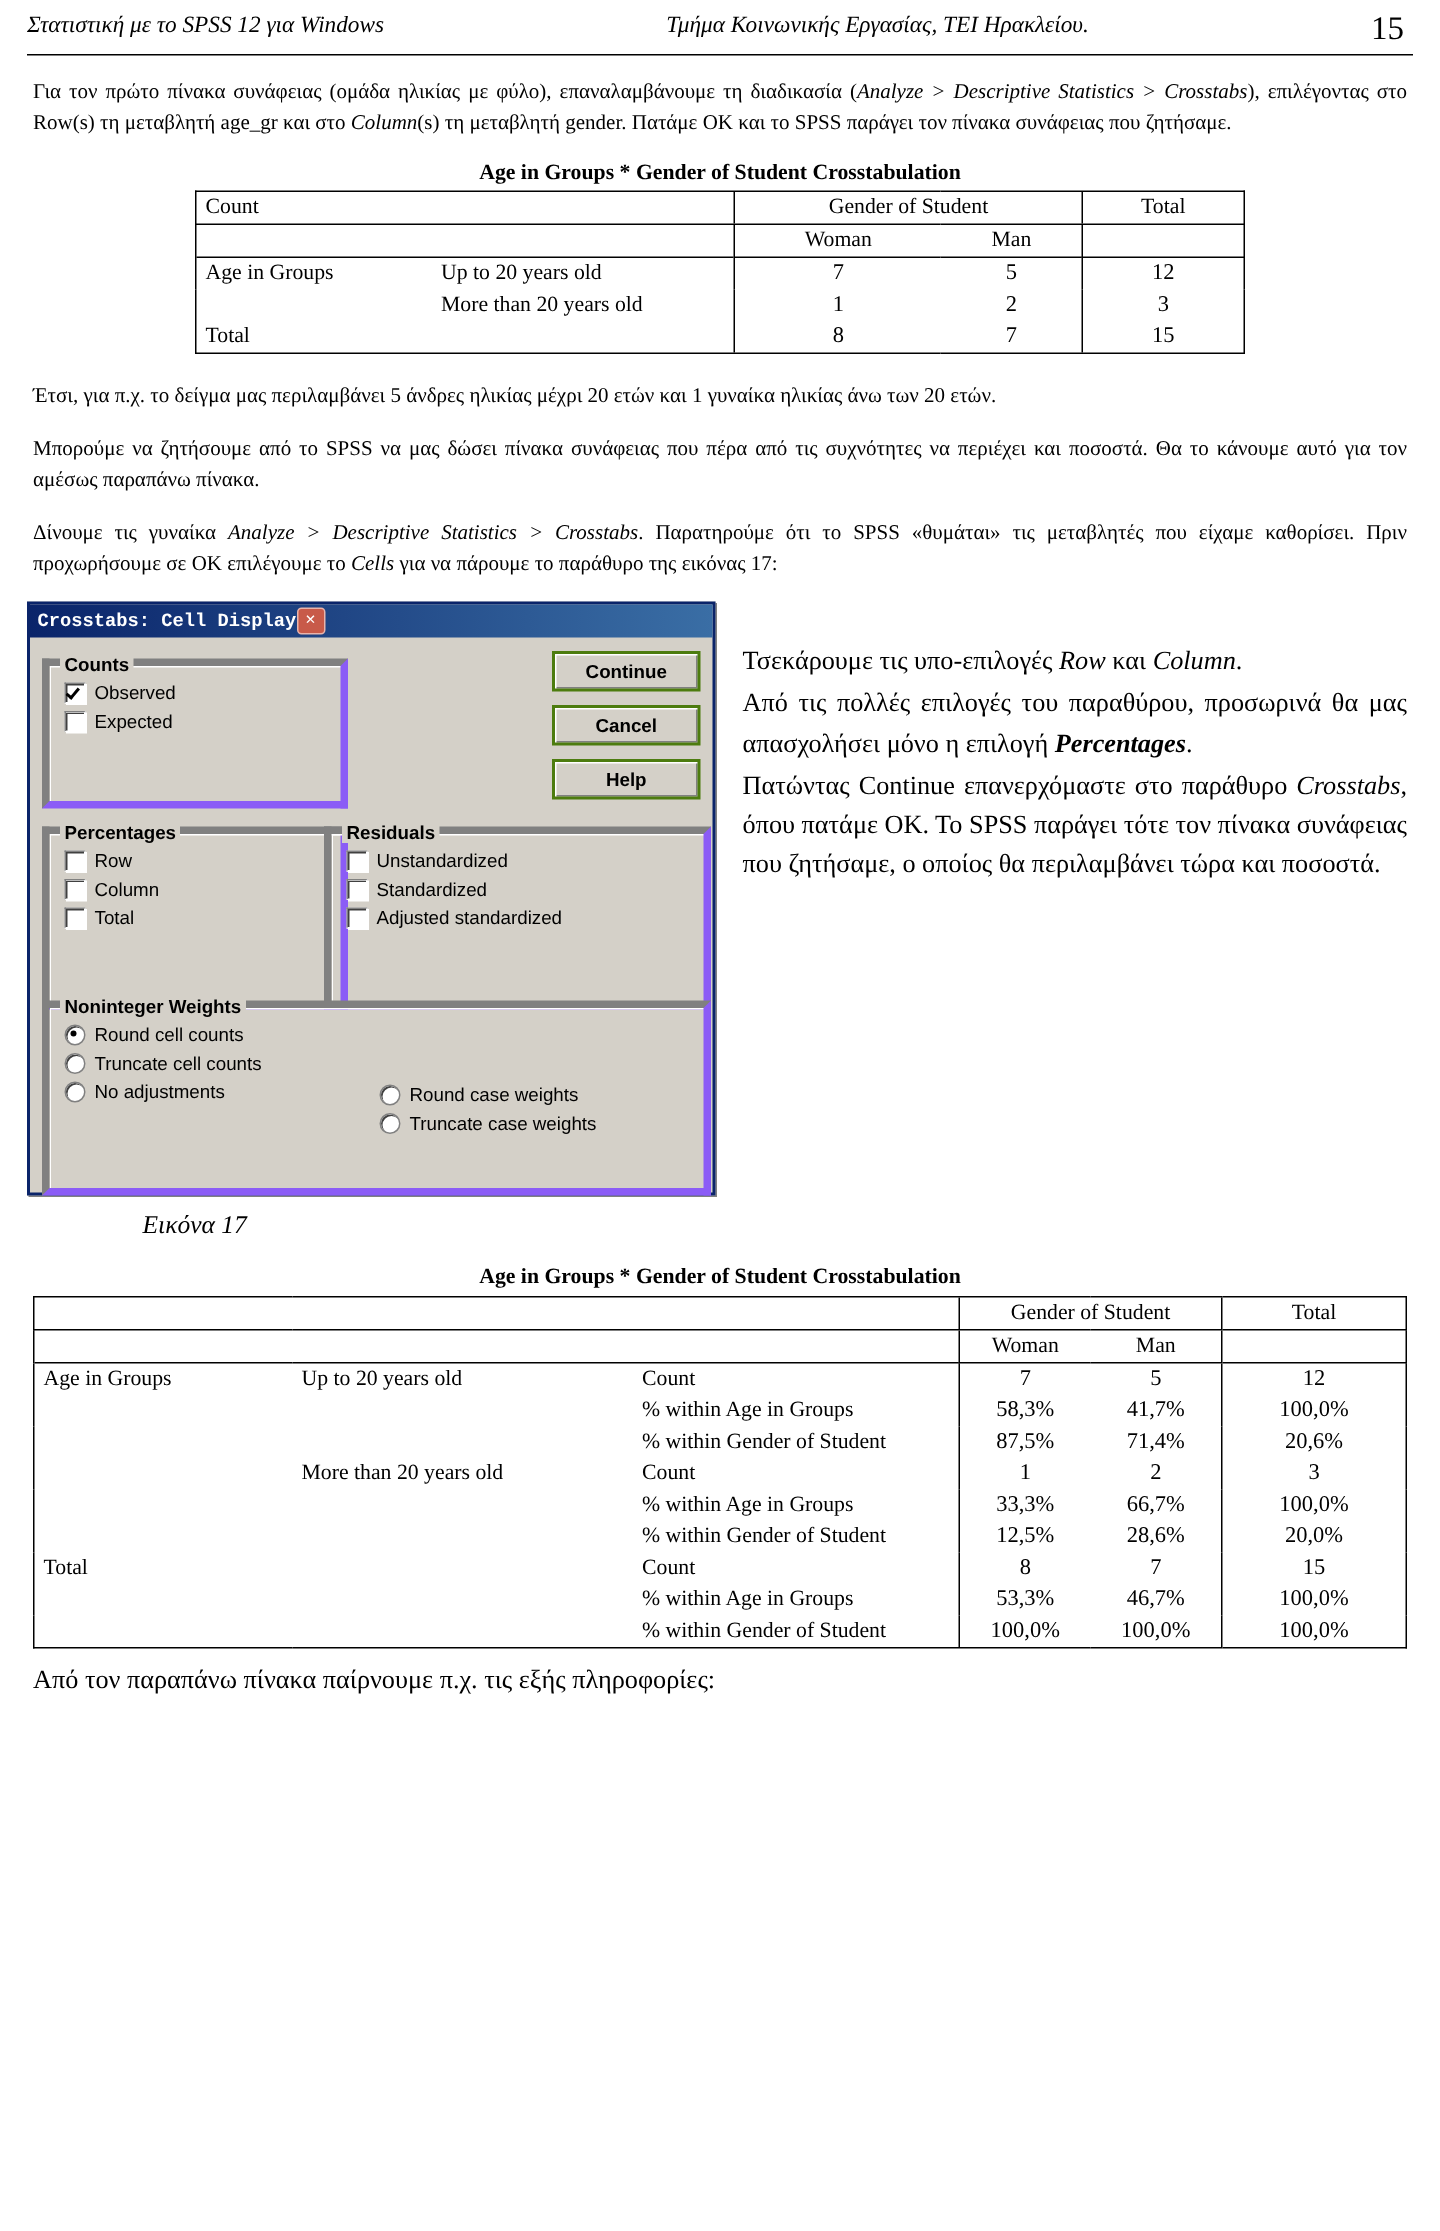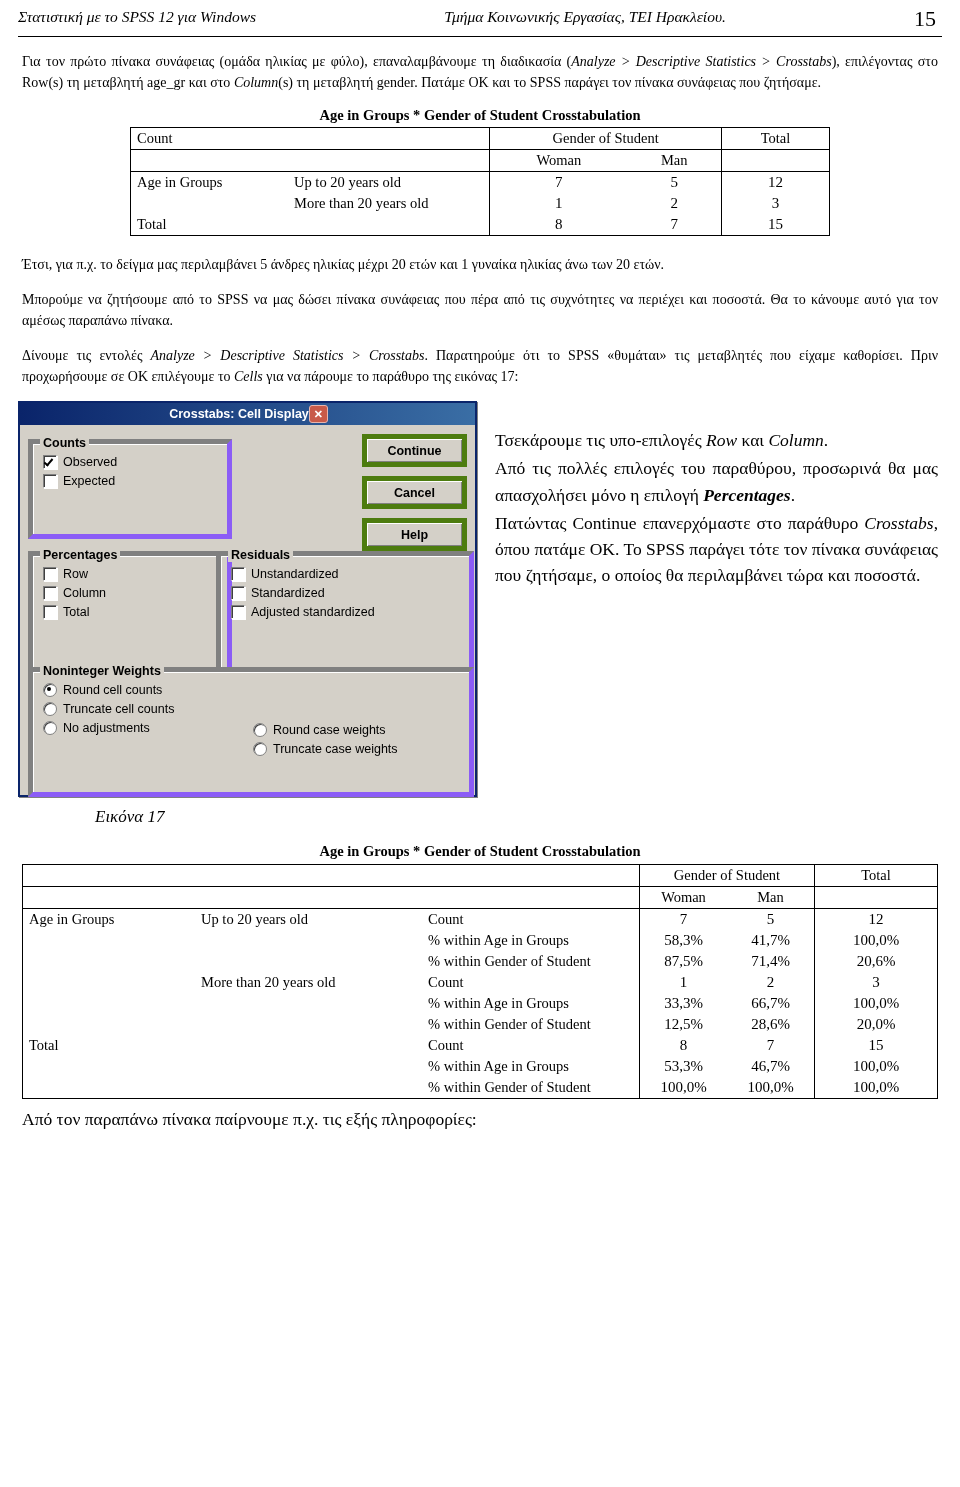--- a/index.html
+++ b/index.html
@@ -71,23 +71,23 @@
     border:2px solid #0a246a;
     background:#d4d0c8;
     font-family:"Liberation Sans", sans-serif;
     font-size:13px;
     box-shadow:1px 1px 0 #808080;
   }
   .dlg-title {
     height:22px;
     background:linear-gradient(to right,#0a246a,#3a6ea5);
     color:#fff;
-    display:flex; align-items:center; justify-content:center;
+    display:flex; align-items:center; justify-content:flex-start;
     padding:0 3px 0 5px;
-    font-weight:bold; font-size:12.5px;
+    font-weight:bold; font-size:12.5px;font-family:Liberation Mono, monospace;
   }
   .dlg-close {
     width:17px; height:16px;
     background:#c85a49;
     border:1px solid #e8b4ac;
     border-radius:3px;
     color:#fff; font-size:11px; font-weight:bold;
     display:flex; align-items:center; justify-content:center;
     line-height:1;
   }
@@ -125,21 +125,21 @@
     margin-right:6px; position:relative;
   }
   .rad.on::after{
     content:""; position:absolute; left:3px; top:3px;
     width:4px; height:4px; border-radius:50%; background:#000;
   }
   .lbl-t { font-size:12.5px; }
   .btn {
     width:95px; height:23px;
     background:#d4d0c8;
-    border:5px solid #4d7c0f;
+    border:2px solid #4d7c0f;
     box-shadow: inset 1px 1px 0 #fff, inset -1px -1px 0 #808080;
     font-family:"Liberation Sans", sans-serif;
     font-size:12.5px; font-weight:bold;
     display:flex; align-items:center; justify-content:center;
     margin-bottom:9px;
   }
   .dlg-side { position:absolute; right:8px; top:9px; }
 
   .side-text { flex:1; padding-top:26px; }
   .side-text p { font-size:17.5px; line-height:1.5; margin:0 0 2px 0; text-align:justify; }
@@ -201,21 +201,21 @@
           <td class="b-left b-bot num">8</td>
           <td class="b-bot num">7</td>
           <td class="b-left b-right b-bot num">15</td>
         </tr>
       </tbody>
         </table>
     </div>
 
     <p class="txt" style="margin-top:18px;">Έτσι, για π.χ. το δείγμα μας περιλαμβάνει 5 άνδρες ηλικίας μέχρι 20 ετών και 1 γυναίκα ηλικίας άνω των 20 ετών.</p>
     <p class="txt">Μπορούμε να ζητήσουμε από το SPSS να μας δώσει πίνακα συνάφειας που πέρα από τις συχνότητες να περιέχει και ποσοστά. Θα το κάνουμε αυτό για τον αμέσως παραπάνω πίνακα.</p>
-    <p class="txt"><span>Δίνουμε τις εντολές </span><span class="it">Analyze &gt; Descriptive Statistics &gt; Crosstabs</span><span>. Παρατηρούμε ότι το SPSS «θυμάται» τις μεταβλητές που είχαμε καθορίσει. Πριν προχωρήσουμε σε ΟΚ επιλέγουμε το </span><span class="it">Cells</span><span> για να πάρουμε το παράθυρο της εικόνας 17:</span></p>
+    <p class="txt"><span>Δίνουμε τις γυναίκα </span><span class="it">Analyze &gt; Descriptive Statistics &gt; Crosstabs</span><span>. Παρατηρούμε ότι το SPSS «θυμάται» τις μεταβλητές που είχαμε καθορίσει. Πριν προχωρήσουμε σε ΟΚ επιλέγουμε το </span><span class="it">Cells</span><span> για να πάρουμε το παράθυρο της εικόνας 17:</span></p>
   </div>
 
   <div class="dlg-area">
 
     <div class="dialog">
       <div class="dlg-title">
         <span>Crosstabs: Cell Display</span>
         <span class="dlg-close">✕</span>
       </div>
       <div class="dlg-body">

